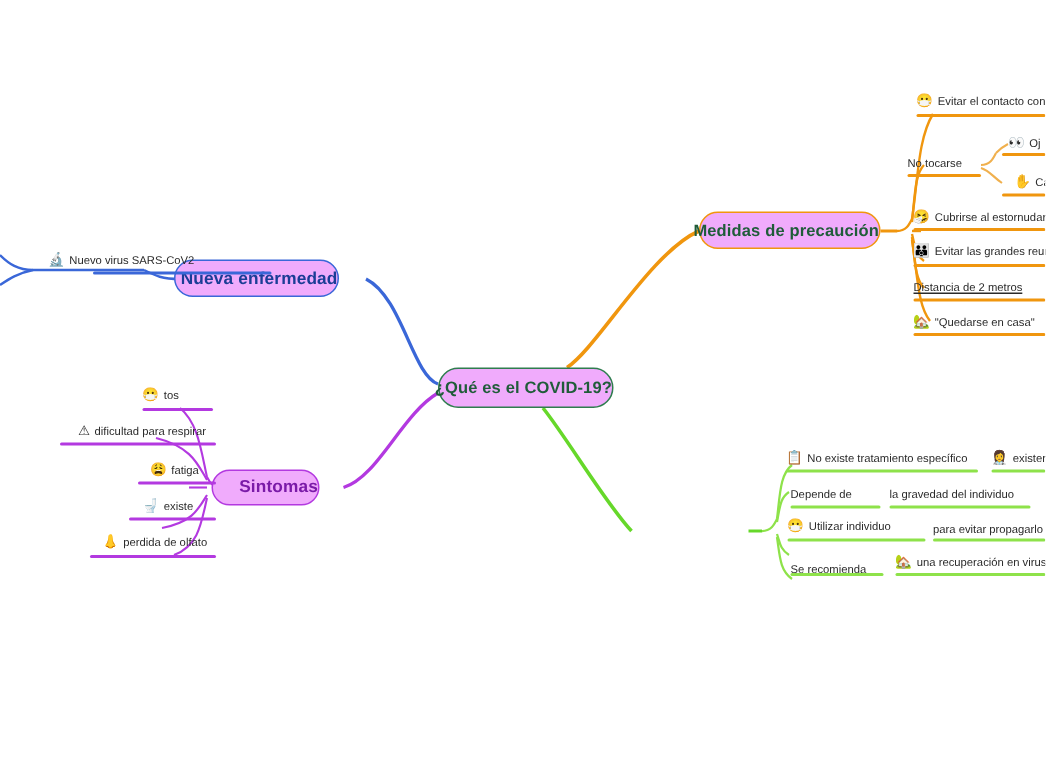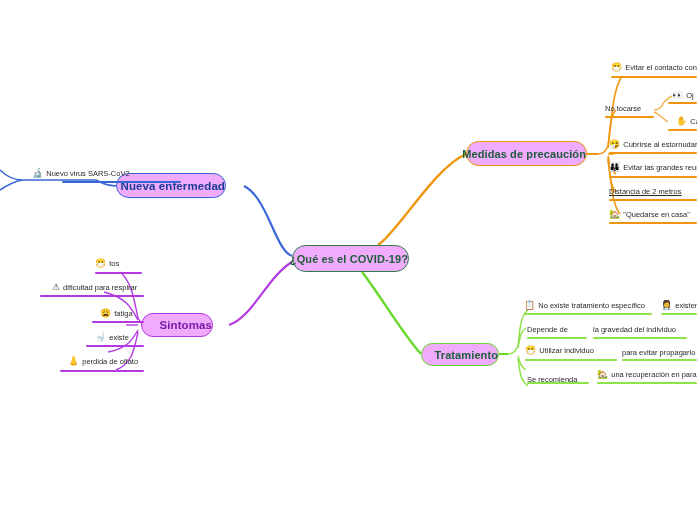--- a/index.html
+++ b/index.html
@@ -258,23 +258,20 @@
     <span class="txt">Distancia de 2 metros</span>
   </div>
   <div class="underline u-orange" style="left:609px; top:199px; width:88px;"></div>
 
   <div class="leaf" style="left:609px; top:209px;">
     <span class="ico">🏡</span>
     <span class="txt">"Quedarse en casa"</span>
   </div>
   <div class="underline u-orange" style="left:609px; top:222px; width:88px;"></div>
 
-  <div class="node green">
-    <span>Tratamiento</span>
-  </div>
 
   <div class="leaf" style="left:524px; top:300px;">
     <span class="ico">📋</span>
     <span class="txt">No existe tratamiento específico</span>
   </div>
   <div class="underline u-lgreen" style="left:524px; top:313px; width:128px;"></div>
   <div class="leaf" style="left:661px; top:300px;">
     <span class="ico">👩‍⚕</span>
     <span class="txt">existen</span>
   </div>
@@ -298,17 +295,17 @@
     <span class="txt">para evitar propagarlo</span>
   </div>
   <div class="underline u-lgreen" style="left:622px; top:359px; width:75px;"></div>
 
   <div class="leaf" style="left:527px; top:374px;">
     <span class="txt">Se recomienda</span>
   </div>
   <div class="underline u-lgreen" style="left:527px; top:382px; width:62px;"></div>
   <div class="leaf" style="left:597px; top:369px;">
     <span class="ico">🏡</span>
-    <span class="txt">una recuperación en para</span>
+    <span class="txt">una recuperación en virus</span>
   </div>
   <div class="underline u-lgreen" style="left:597px; top:382px; width:100px;"></div>
 
 </div>
 
 </body></html>

